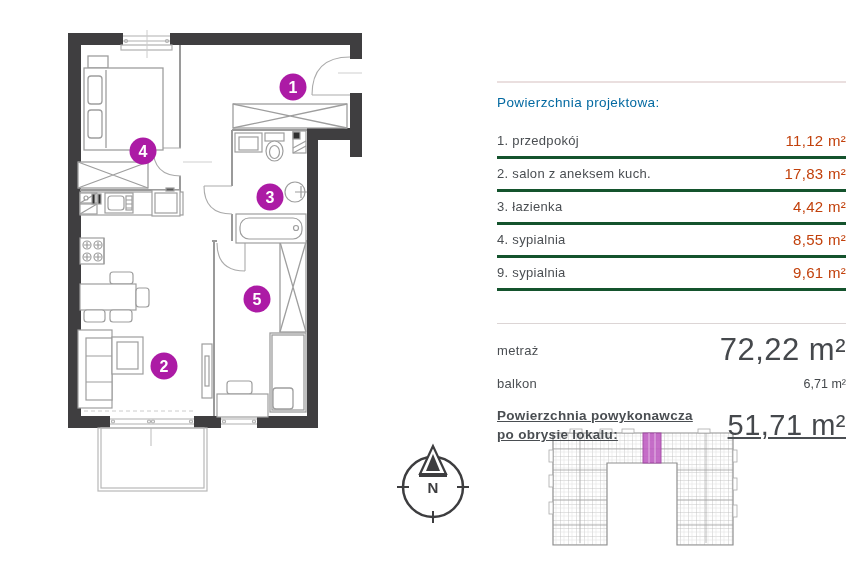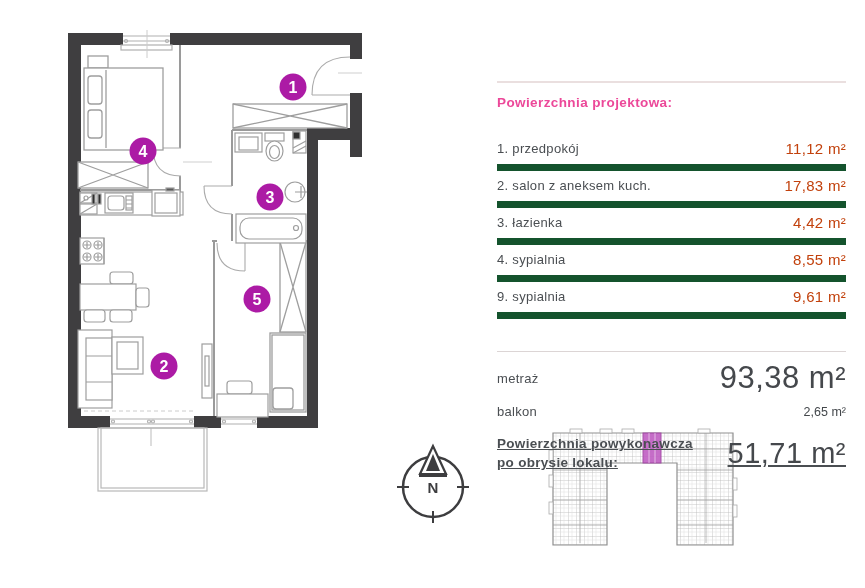--- a/index.html
+++ b/index.html
@@ -8,23 +8,23 @@
   #plan-svg{position:absolute;left:0;top:0;}
 
   
   .room-badge{position:absolute;width:27px;height:27px;border-radius:50%;
     background:#ac1ba5;color:#fff;display:flex;align-items:center;justify-content:center;
     font-size:16px;font-weight:bold;transform:translate(-50%,-50%);}
 
   
   .panel{position:absolute;left:497px;top:81px;width:349px;border-top:2px solid #eadfdf;
     padding-top:12px;}
-  .panel-title{font-size:13.5px;letter-spacing:.4px;margin-bottom:24px;color:#ec4899;font-weight:bold;}
+  .panel-title{font-size:13.5px;letter-spacing:.4px;margin-bottom:16px;color:#0369a1;}
   .area-row{display:flex;justify-content:space-between;align-items:center;
-    padding:6px 0 7px 0;border-bottom:7px solid #14532d;font-size:13px;letter-spacing:.3px;}
+    padding:6px 0 7px 0;border-bottom:3px solid #14532d;font-size:13px;letter-spacing:.3px;}
   .area-row:last-of-type{border-bottom:none;}
   .area-row .val{font-size:15px;color:#c2410c;}
   .separator{border-top:1.5px solid #dcd5d5;margin-top:32px;}
   .sum-row{display:flex;justify-content:space-between;align-items:center;}
   .sum-row.metraz{margin-top:8px;}
   .sum-row .lbl{font-size:13px;letter-spacing:.3px;}
   .big-val{font-size:31px;font-weight:500;color:#45484c;letter-spacing:.5px;}
   .sum-row.balkon{margin-top:8px;}
   .sum-row.balkon .val{font-size:12.5px;color:#43474b;}
   .sum-row.powyk{margin-top:16px;align-items:center;text-decoration:underline;}
@@ -259,23 +259,23 @@
   </div>
   <div class="area-row">
     <span>9. sypialnia</span>
     <span class="val">9,61 m²</span>
   </div>
 
   <div class="separator"></div>
 
   <div class="sum-row metraz">
     <span class="lbl">metraż</span>
-    <span class="big-val">93,38 m²</span>
+    <span class="big-val">72,22 m²</span>
   </div>
   <div class="sum-row balkon">
     <span class="lbl">balkon</span>
-    <span class="val">2,65 m²</span>
+    <span class="val">6,71 m²</span>
   </div>
   <div class="sum-row powyk">
     <span class="lbl">Powierzchnia powykonawcza po obrysie lokalu:</span>
     <span class="big-val">51,71 m²</span>
   </div>
 </div>
 
 </body></html>

